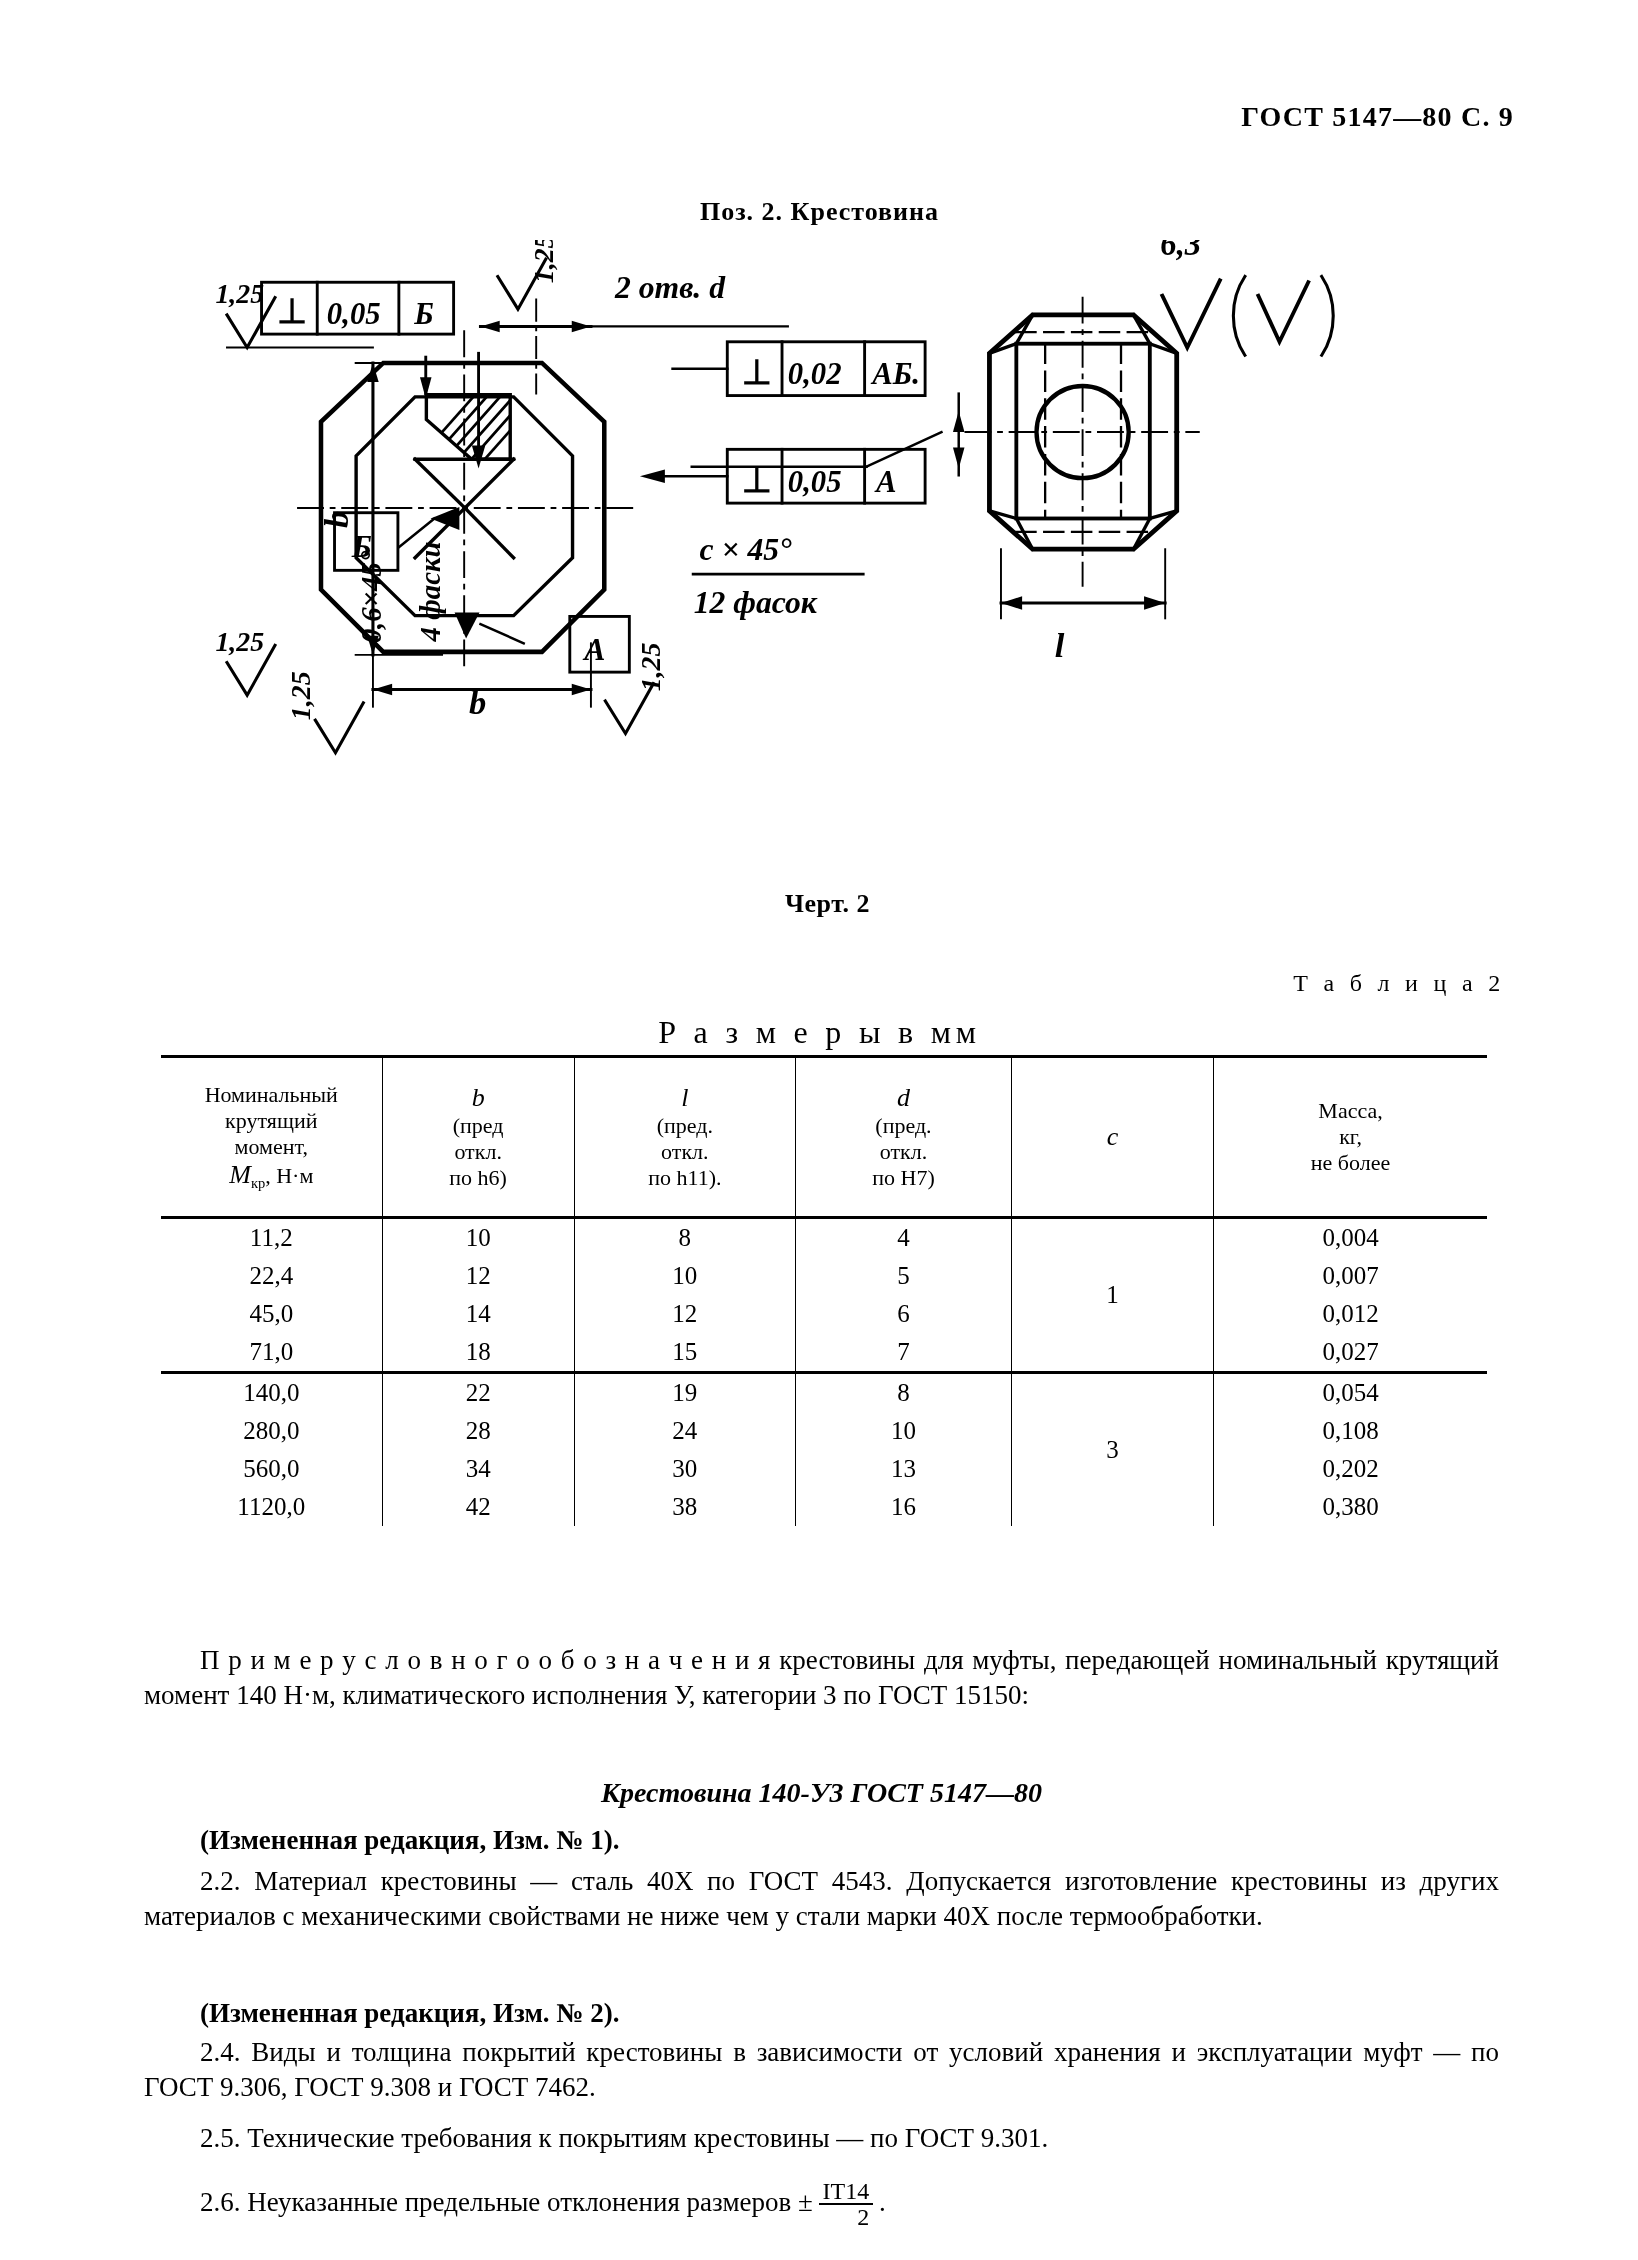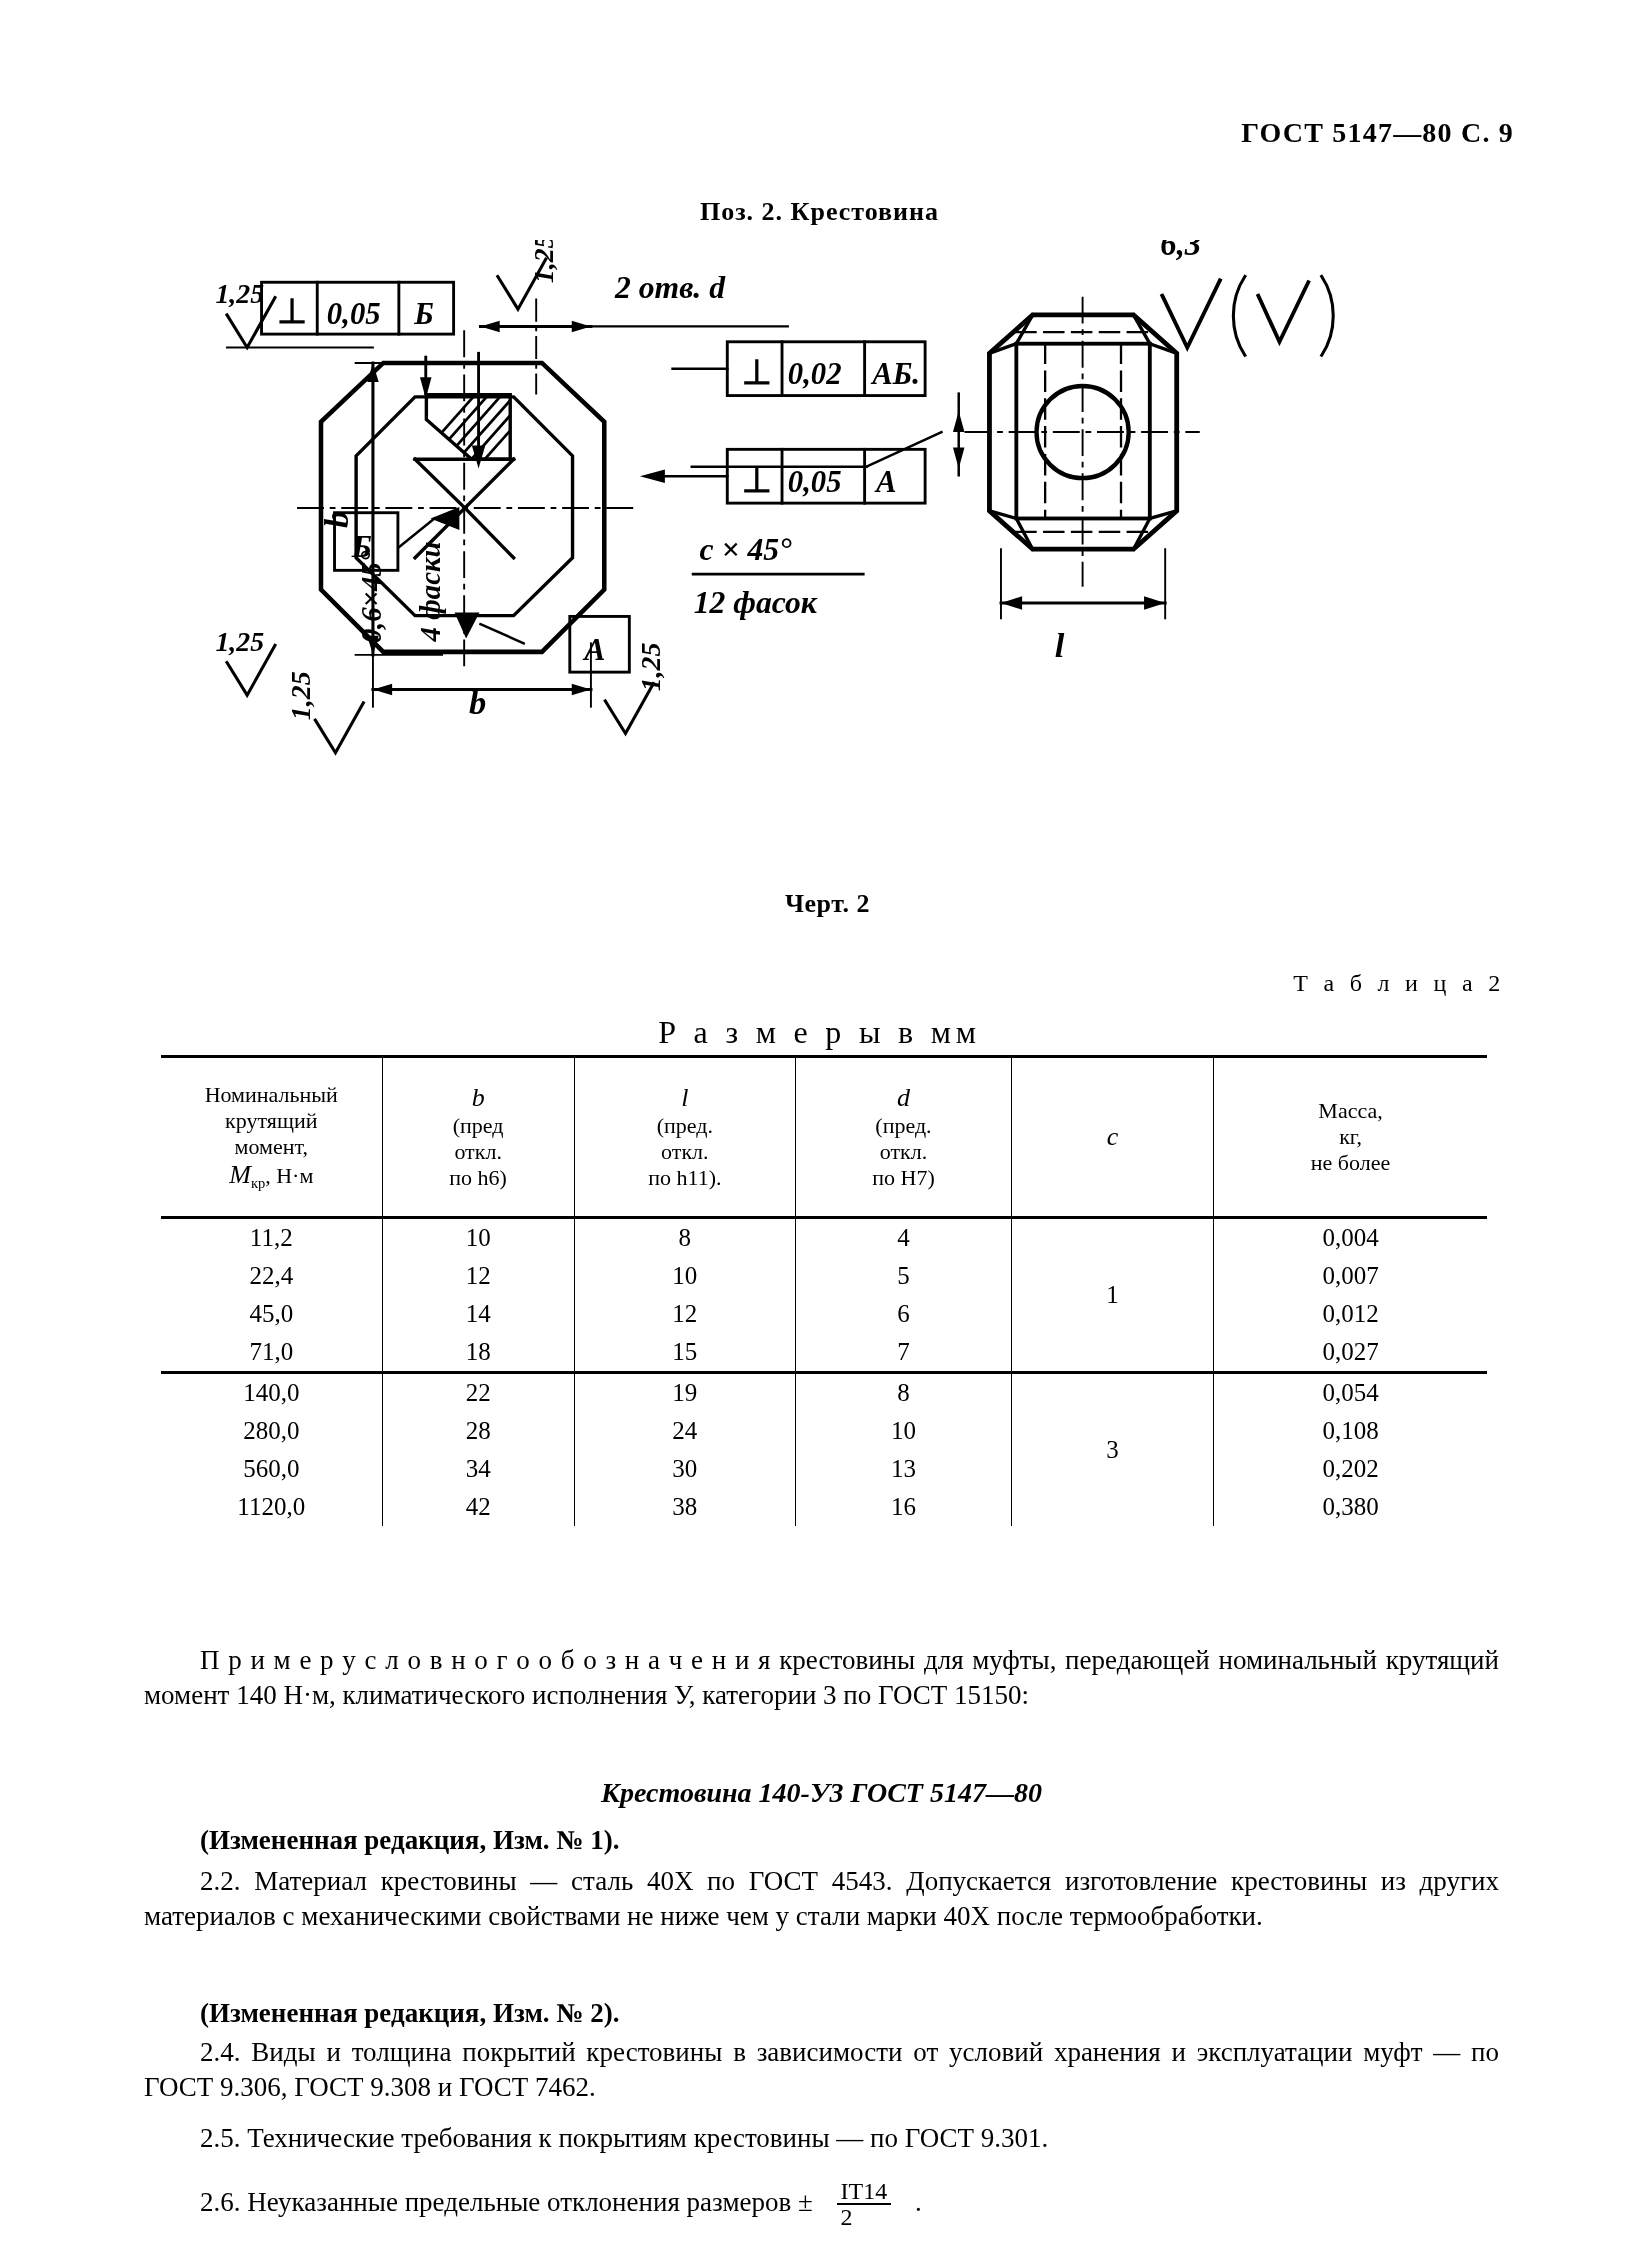--- a/index.html
+++ b/index.html
@@ -26,21 +26,20 @@
   
   .page-header {
     position: absolute;
     top: 101px;
     right: 125px;
     font-family: "Liberation Serif", serif;
     font-weight: bold;
     font-size: 28px;
     letter-spacing: 1.2px;
     white-space: nowrap;
-    margin-top: 16px;
   }
 
   
   .fig-title {
     position: absolute;
     top: 197px;
     left: 0;
     width: 100%;
     text-align: center;
     font-weight: bold;
@@ -145,23 +144,23 @@
   .p5 { top: 2035px; }
   .p6 { top: 2121px; }
   .p7 { top: 2179px; }
 
   .indent { display: inline-block; width: 56px; }
 
   
   .frac {
     display: inline-block;
     vertical-align: -0.55em;
-    text-align: left;
+    text-align: right;
     line-height: 1.02;
-    margin: 0 24px;
+    margin: 0 6px;
   }
   .frac .num { display: block; font-size: 24px; padding: 0 3.8px; }
   .frac .den { display: block; font-size: 24px; border-top: 2.9px solid #000; padding: 0 3.8px; }
 </style>
 </head>
 <body>
 
 <div class="page">
 
   <div class="page-header">ГОСТ 5147—80 С. 9</div>

